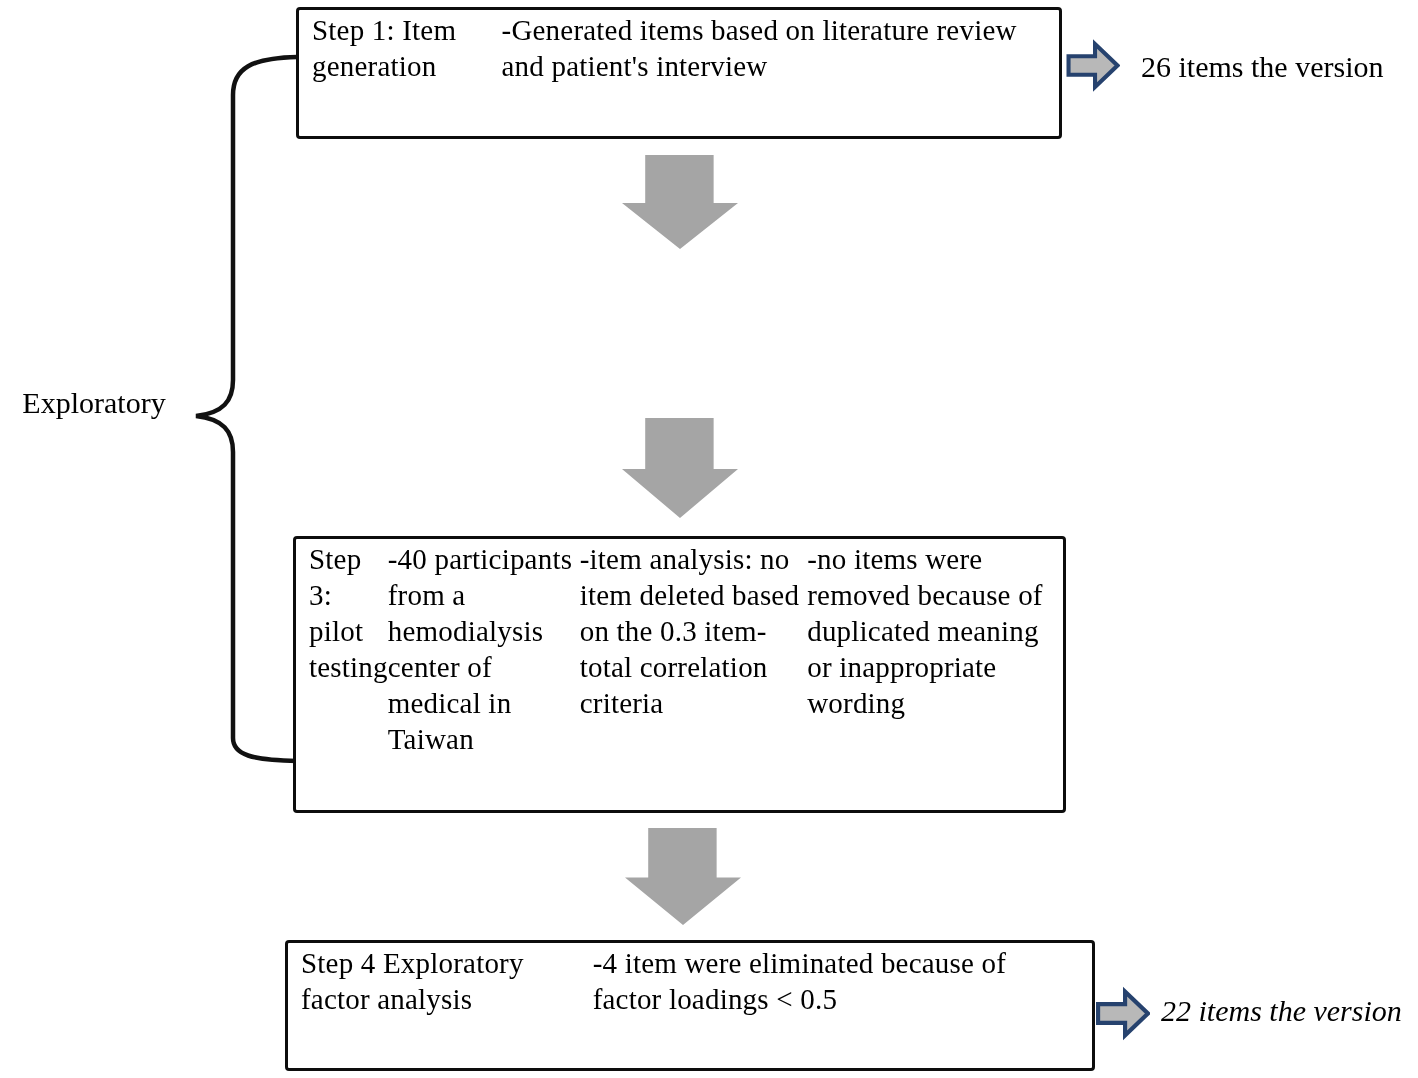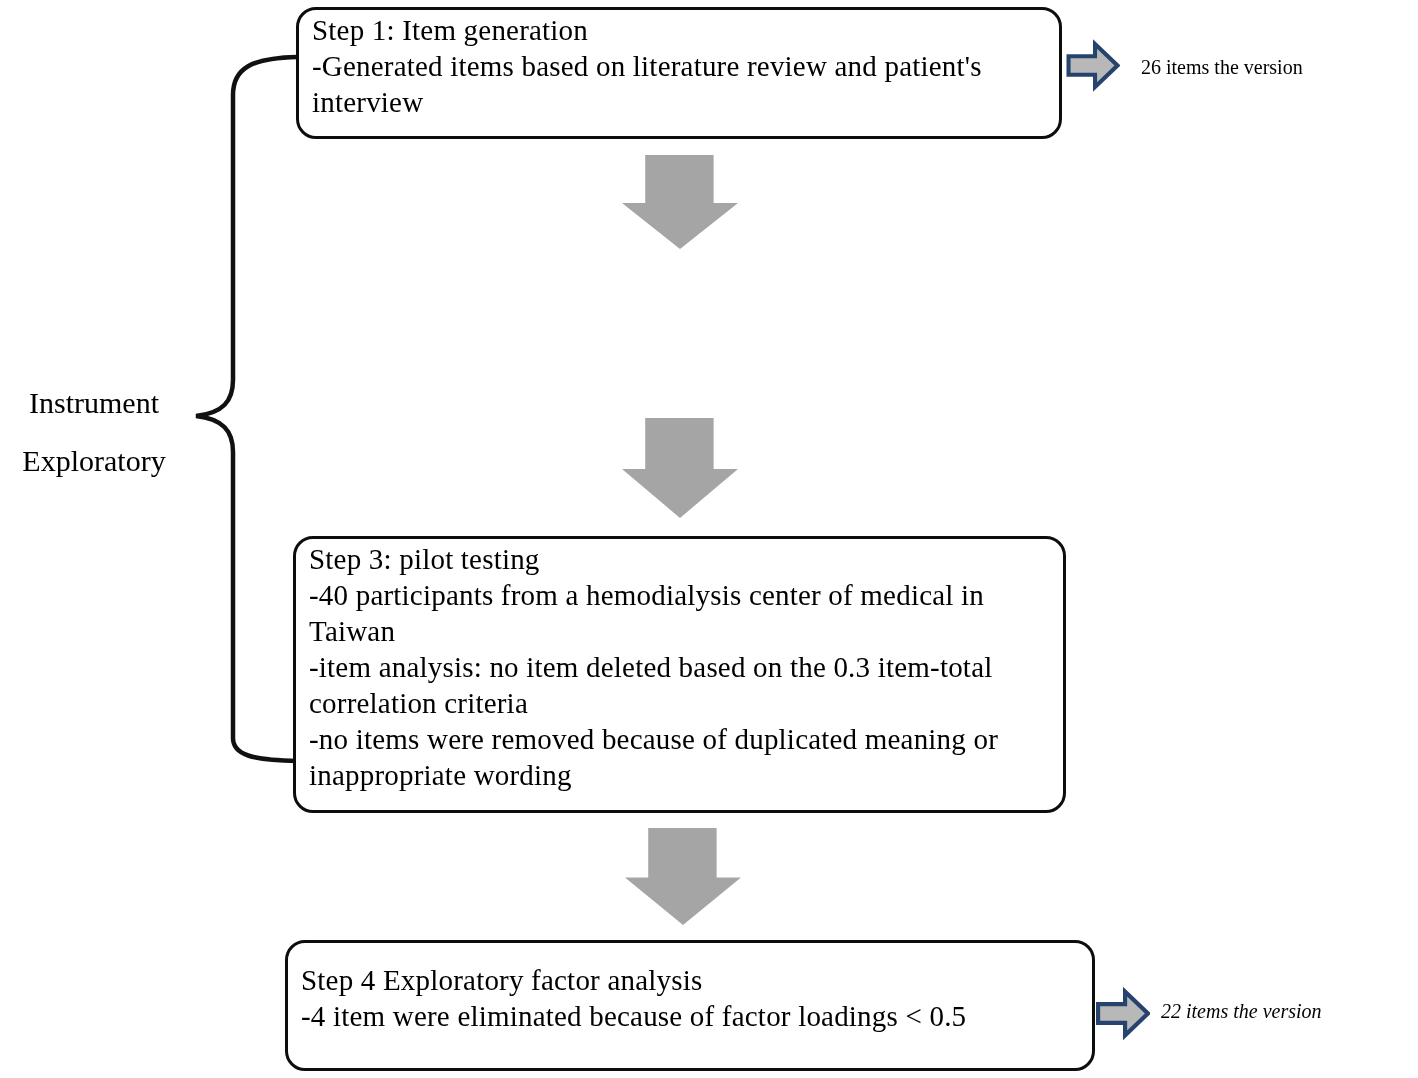--- a/index.html
+++ b/index.html
@@ -16,25 +16,24 @@
     color: #000000;
     overflow: hidden;
   }
 
   
   .step-box {
     position: absolute;
     box-sizing: border-box;
     background: #ffffff;
     border: 3.5px solid #0d0d0d;
-    border-radius: 20px;
+    border-radius: 4px;
     display: flex;
-    flex-direction: column;
     justify-content: center;
-    padding: 2px 16px 17px 13px;
+    padding: 2px 16px 10px 13px;
     font-size: 29px;
     line-height: 36px;
     letter-spacing: 0.2px;
   }
   .step-box .line { white-space: normal; }
 
   .box-1 { left: 296px; top: 7px;   width: 766px; height: 132px; }
   .box-2 { left: 296px; top: 264px; width: 770px; height: 138px; }
   .box-3 { left: 293px; top: 536px; width: 773px; height: 277px; justify-content: space-between; }
   .box-4 { left: 285px; top: 940px; width: 810px; height: 131px; }
@@ -49,21 +48,21 @@
   .down-arrow-2 { left: 622px; top: 418px; width: 116px; height: 100px; }
   .down-arrow-3 { left: 625px; top: 828px; width: 116px; height: 97px; }
 
   
   .out-arrow { position: absolute; }
   .out-arrow-1 { left: 1066px; top: 39px;  width: 54px; height: 53px; }
   .out-arrow-2 { left: 1096px; top: 986px; width: 54px; height: 55px; }
 
   .out-label {
     position: absolute;
-    font-size: 20px;
+    font-size: 30px;
     line-height: 38px;
     white-space: nowrap;
   }
   .out-label-1 { left: 1141px; top: 48px; }
   .out-label-2 { left: 1161px; top: 992px; font-style: italic; }
 
   
   .brace { position: absolute; left: 190px; top: 48px; }
 
   .side-label {
@@ -80,21 +79,20 @@
 </head>
 <body>
 
 <div class="canvas">
 
   <svg class="brace" width="115" height="722" viewBox="0 0 115 722">
     <path d="M107 9 C62 10, 43 20, 43 47 L43 332 C43 353, 33 365, 6 368 C33 371, 43 383, 43 404 L43 690 C43 707, 62 712, 107 713" fill="none" stroke="#111111" stroke-width="4.5" stroke-linecap="round"></path>
   </svg>
 
   <div class="side-label">
-    <div>Instrument</div>
     <div>Exploratory</div>
   </div>
 
   <div class="step-box box-1">
     <div class="line">Step 1: Item generation</div>
     <div class="line">-Generated items based on literature review and patient's interview</div>
   </div>
 
   <div class="down-arrow down-arrow-1"></div>
 

